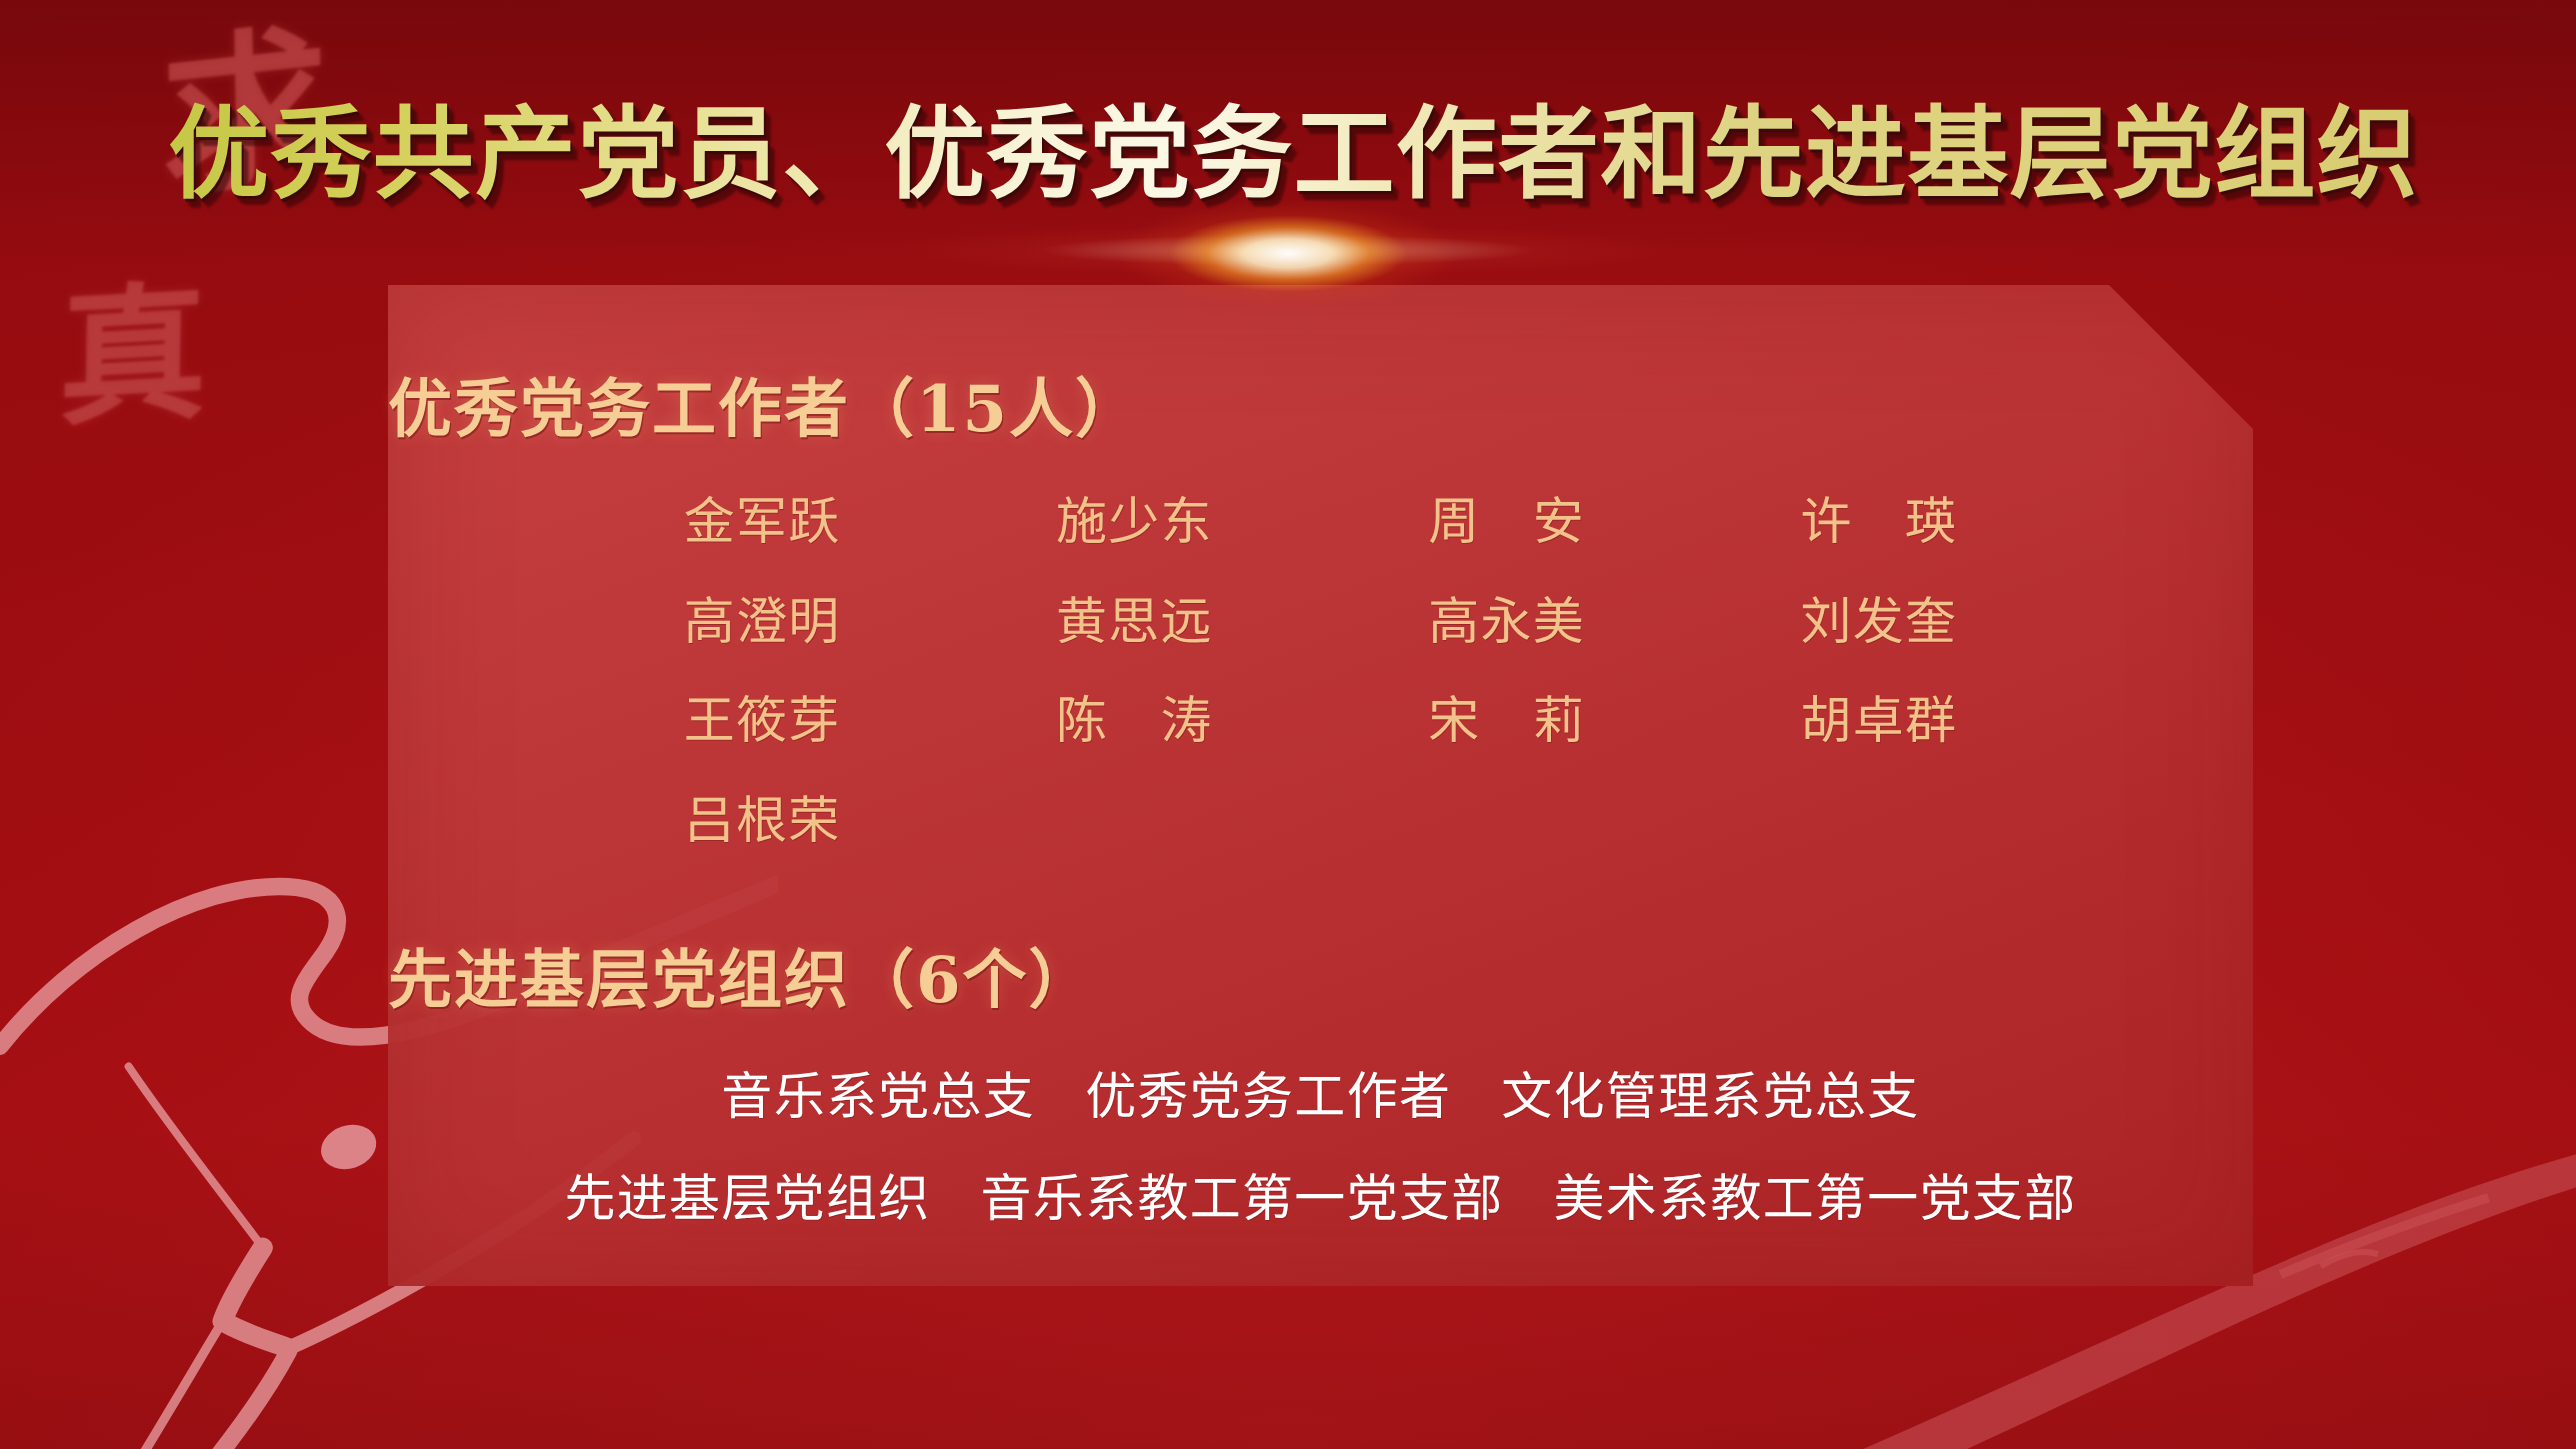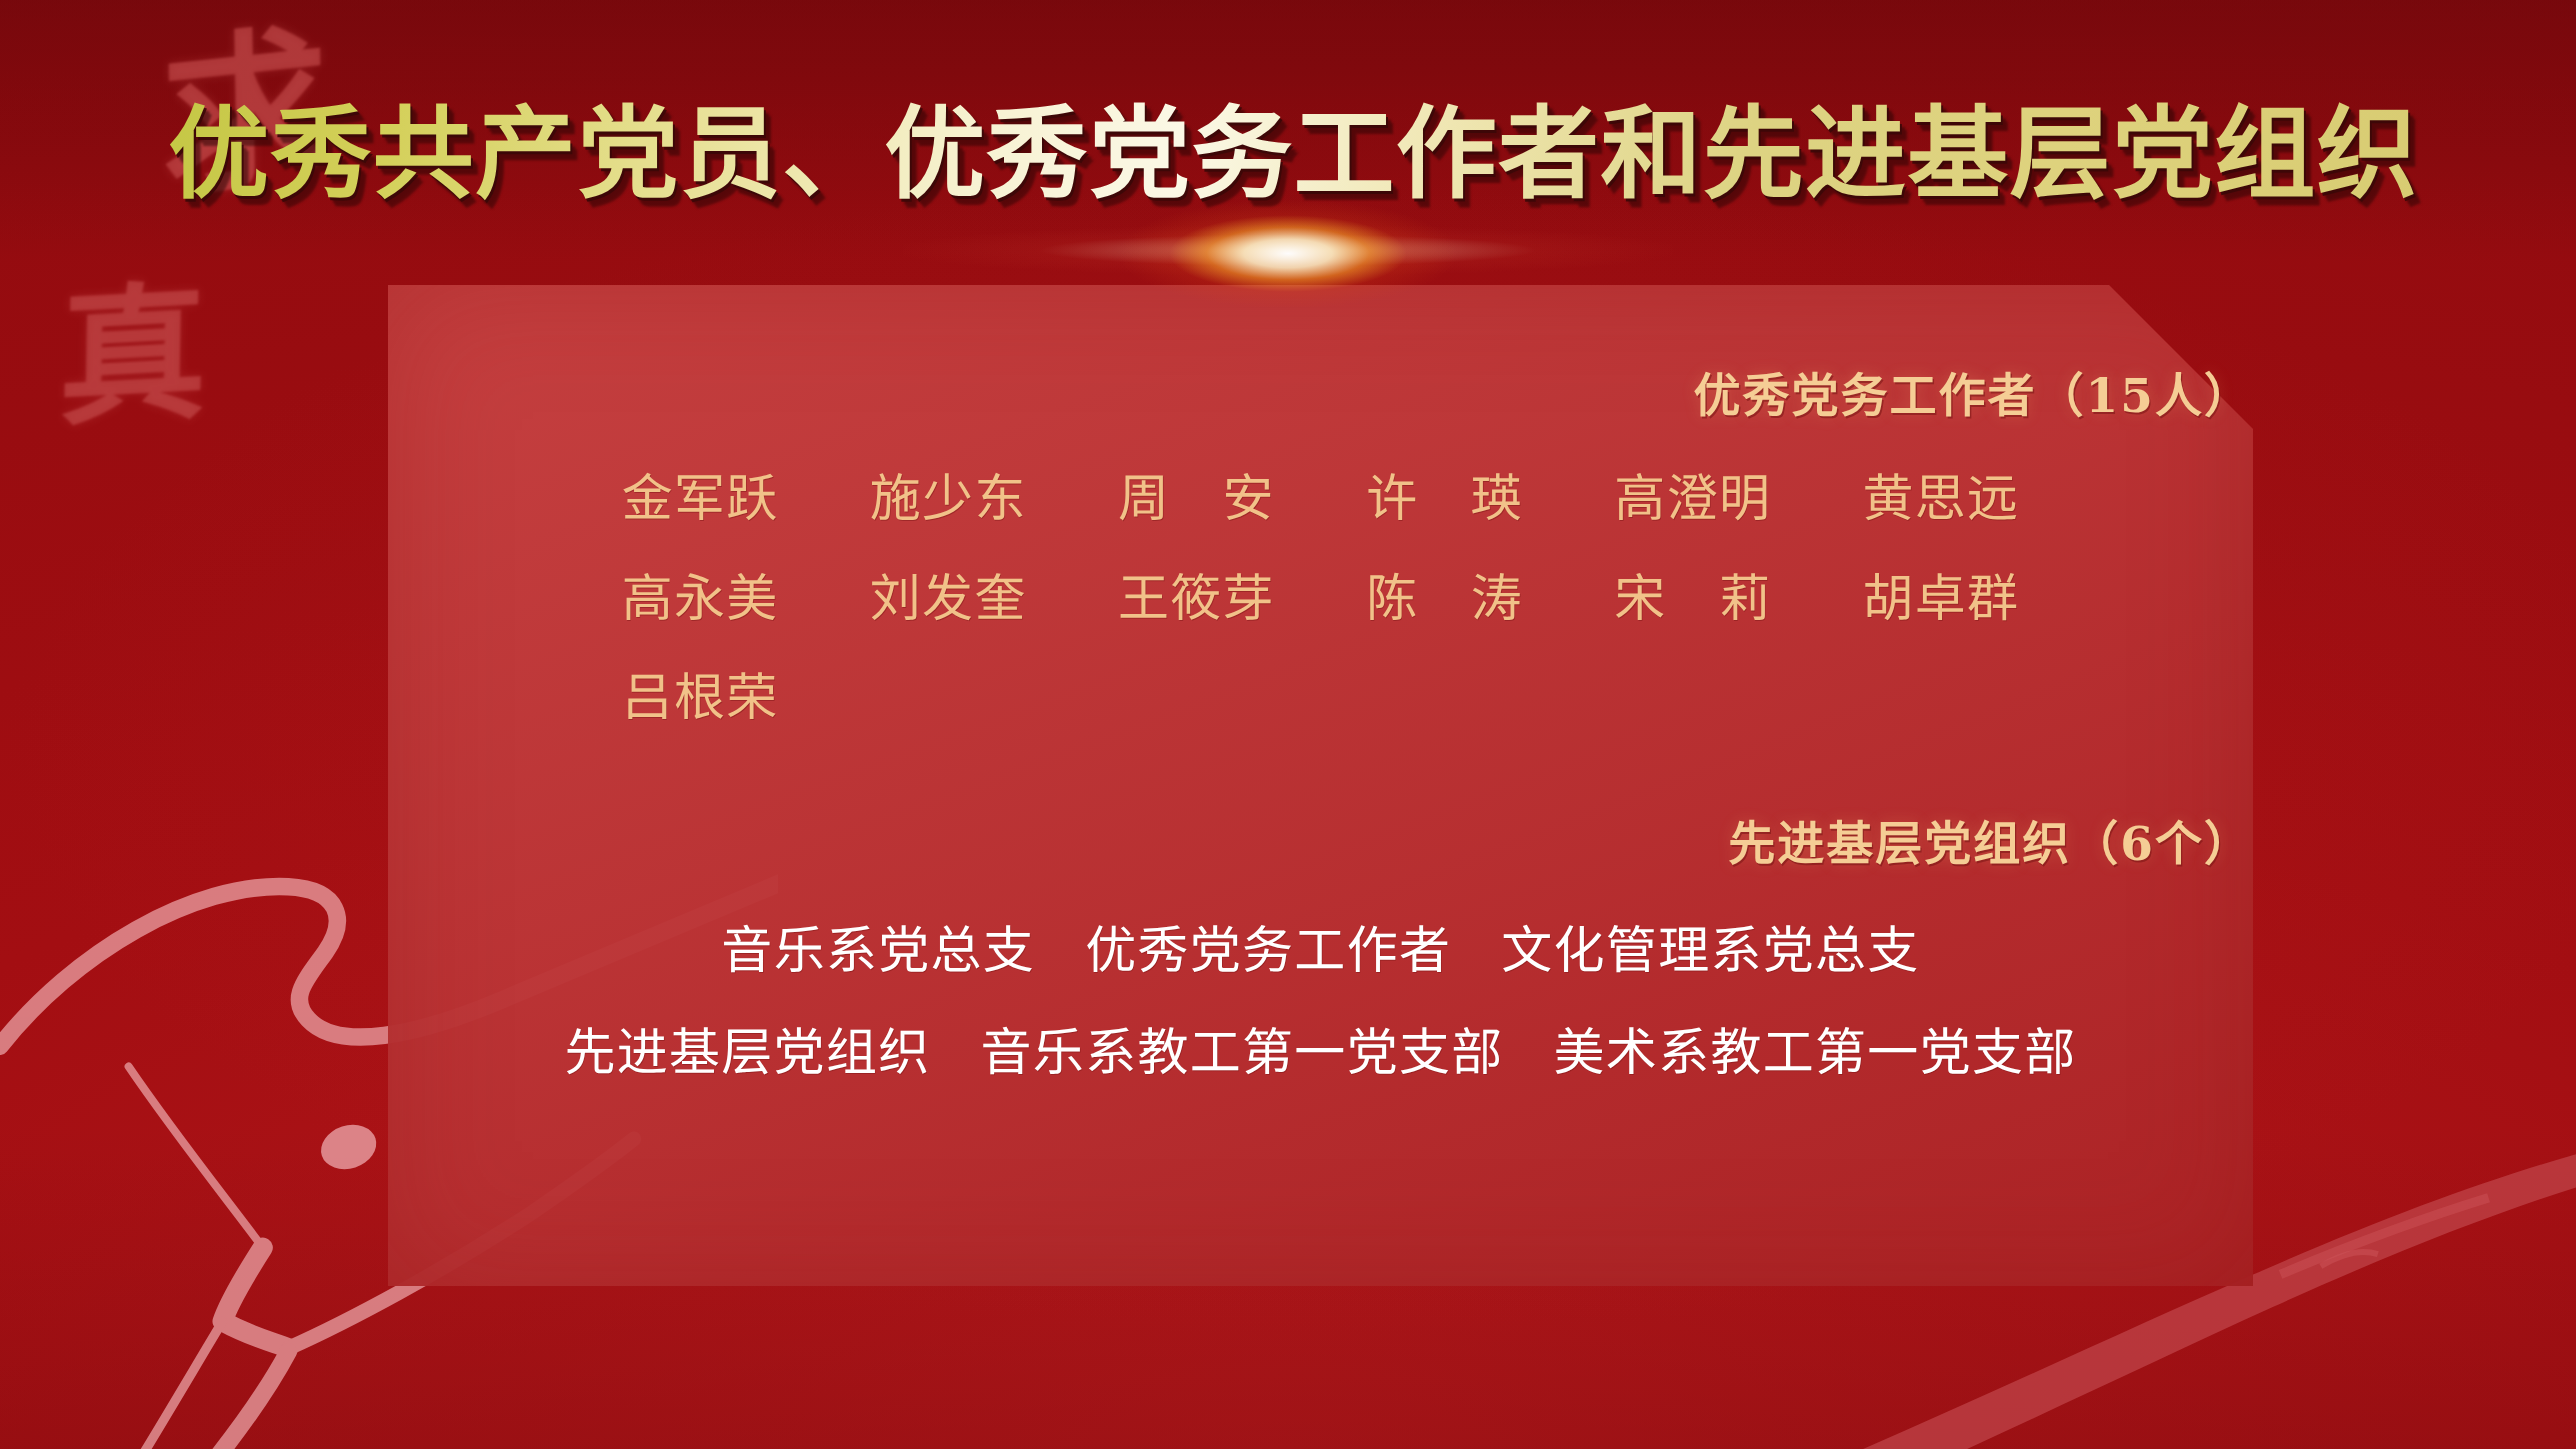--- a/index.html
+++ b/index.html
@@ -155,37 +155,37 @@
     position: absolute;
     left: 388px;
     top: 285px;
     width: 1865px;
     height: 1001px;
     z-index: 8;
     color: #f2c489;
   }
 
   .section-head {
-    text-align: right;
+    text-align: left;
     font-family: "DejaVu Serif", "Liberation Serif", serif;
     font-weight: 700;
-    font-size: 47px;
+    font-size: 64px;
     letter-spacing: 2px;
     color: #f5cd95;
     text-shadow: 1.3px 2px 0 rgba(120,20,20,0.55), 0 0 14.8px rgba(255,190,120,0.22);
     white-space: nowrap;
   }
   #head-1 { margin-top: 72px; }
   #head-2 { margin-top: 75px; }
 
   .name-grid {
     margin: 31px auto 0;
     width: 1489px;
     display: grid;
-    grid-template-columns: repeat(6, 1fr);
+    grid-template-columns: repeat(4, 1fr);
     row-gap: 25.5px;
   }
   .name-cell {
     text-align: center;
     font-family: "DejaVu Serif", "Liberation Serif", serif;
     font-weight: 400;
     font-size: 51px;
     letter-spacing: 1.3px;
     color: #f1c289;
     text-shadow: 0.7px 1.3px 0 rgba(125,24,24,0.48);

